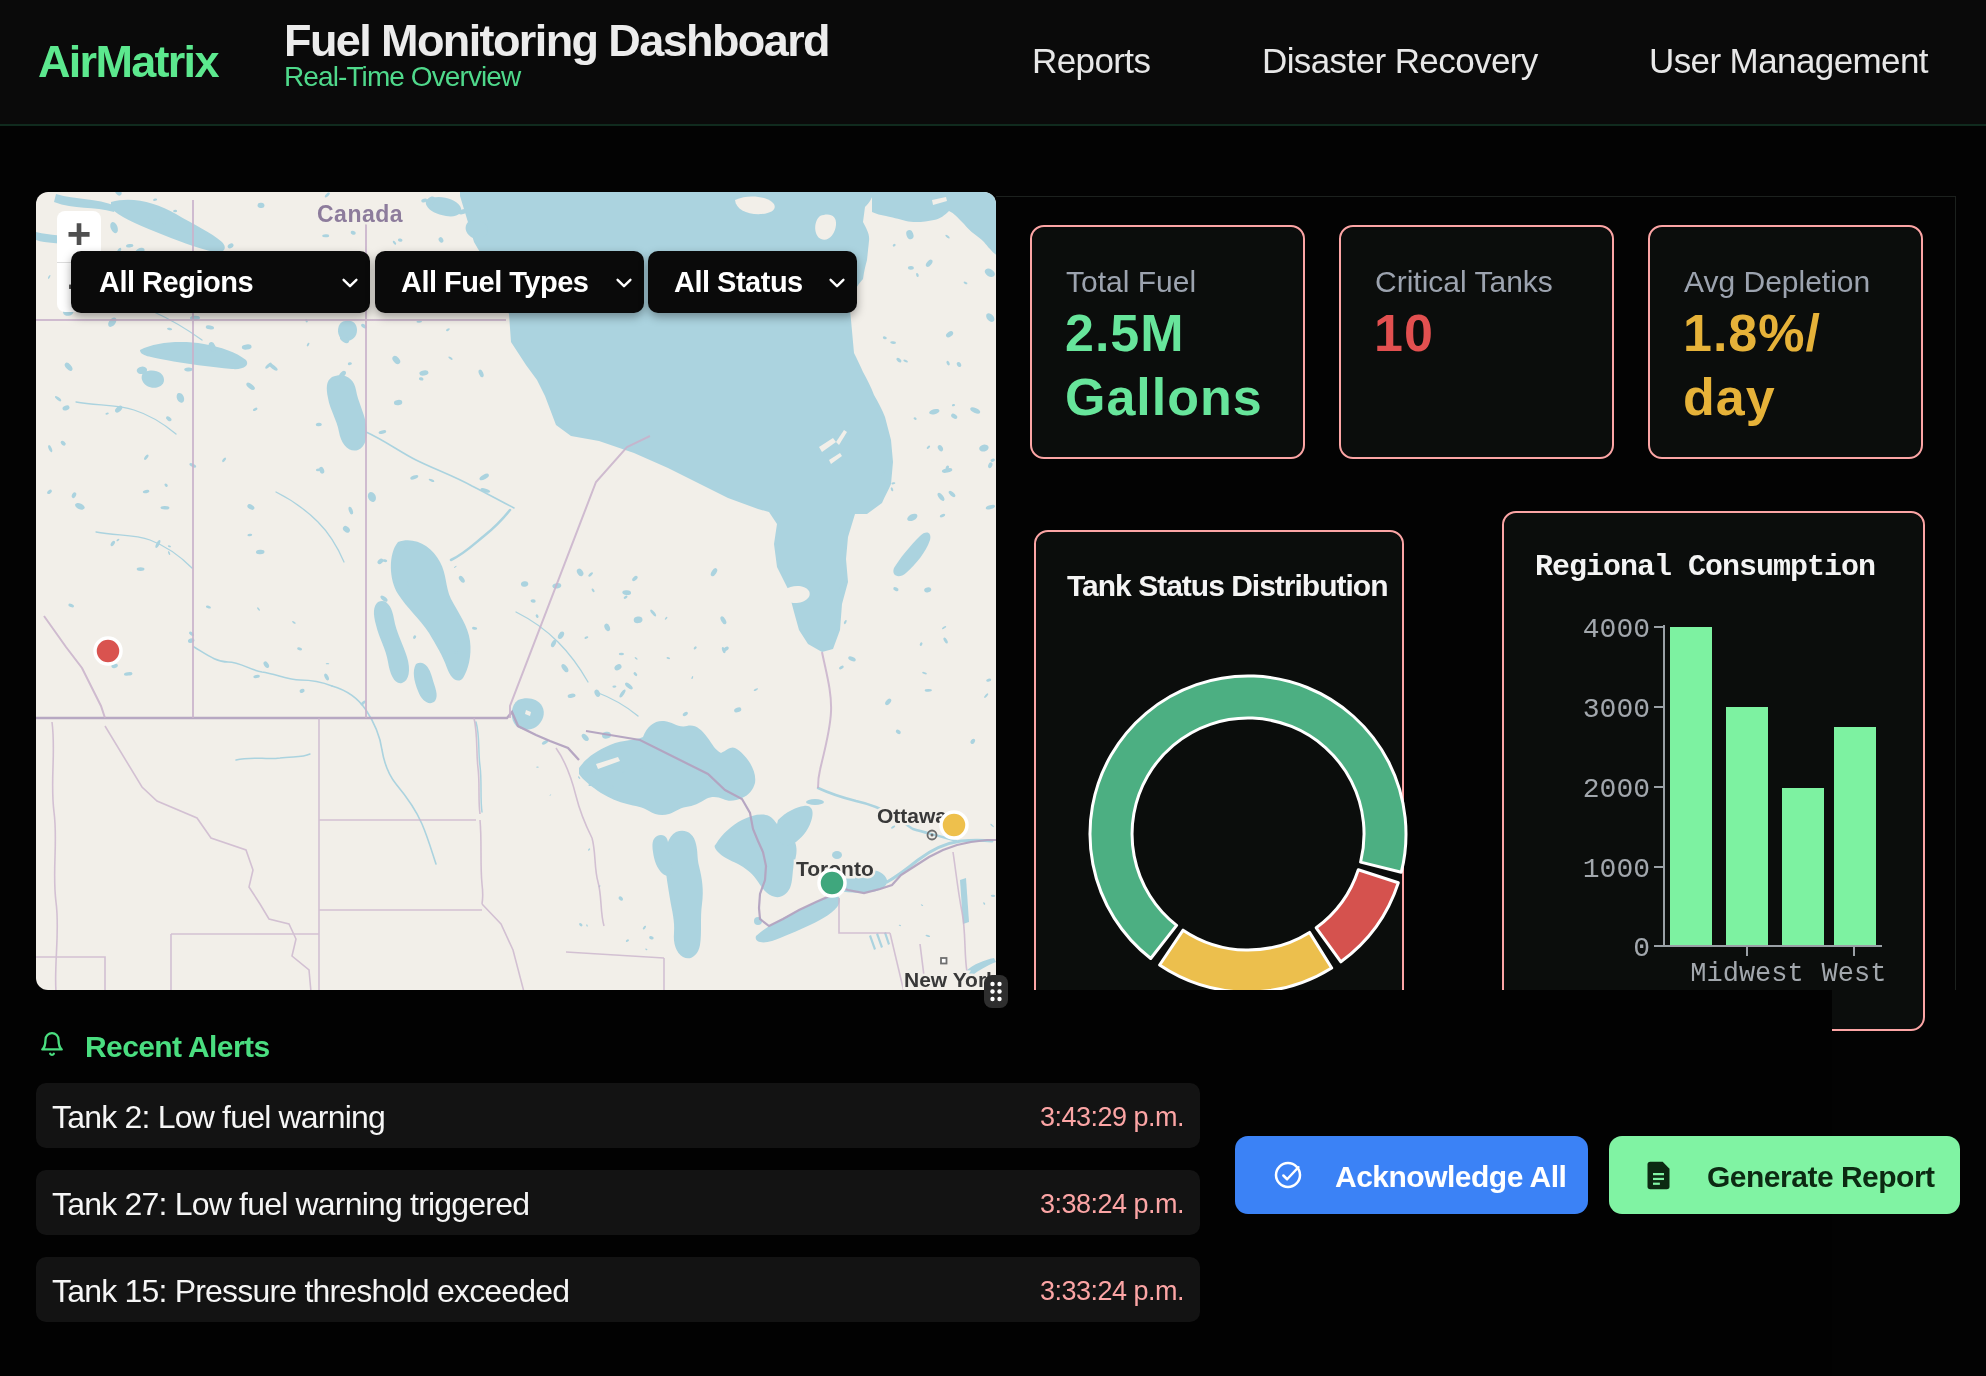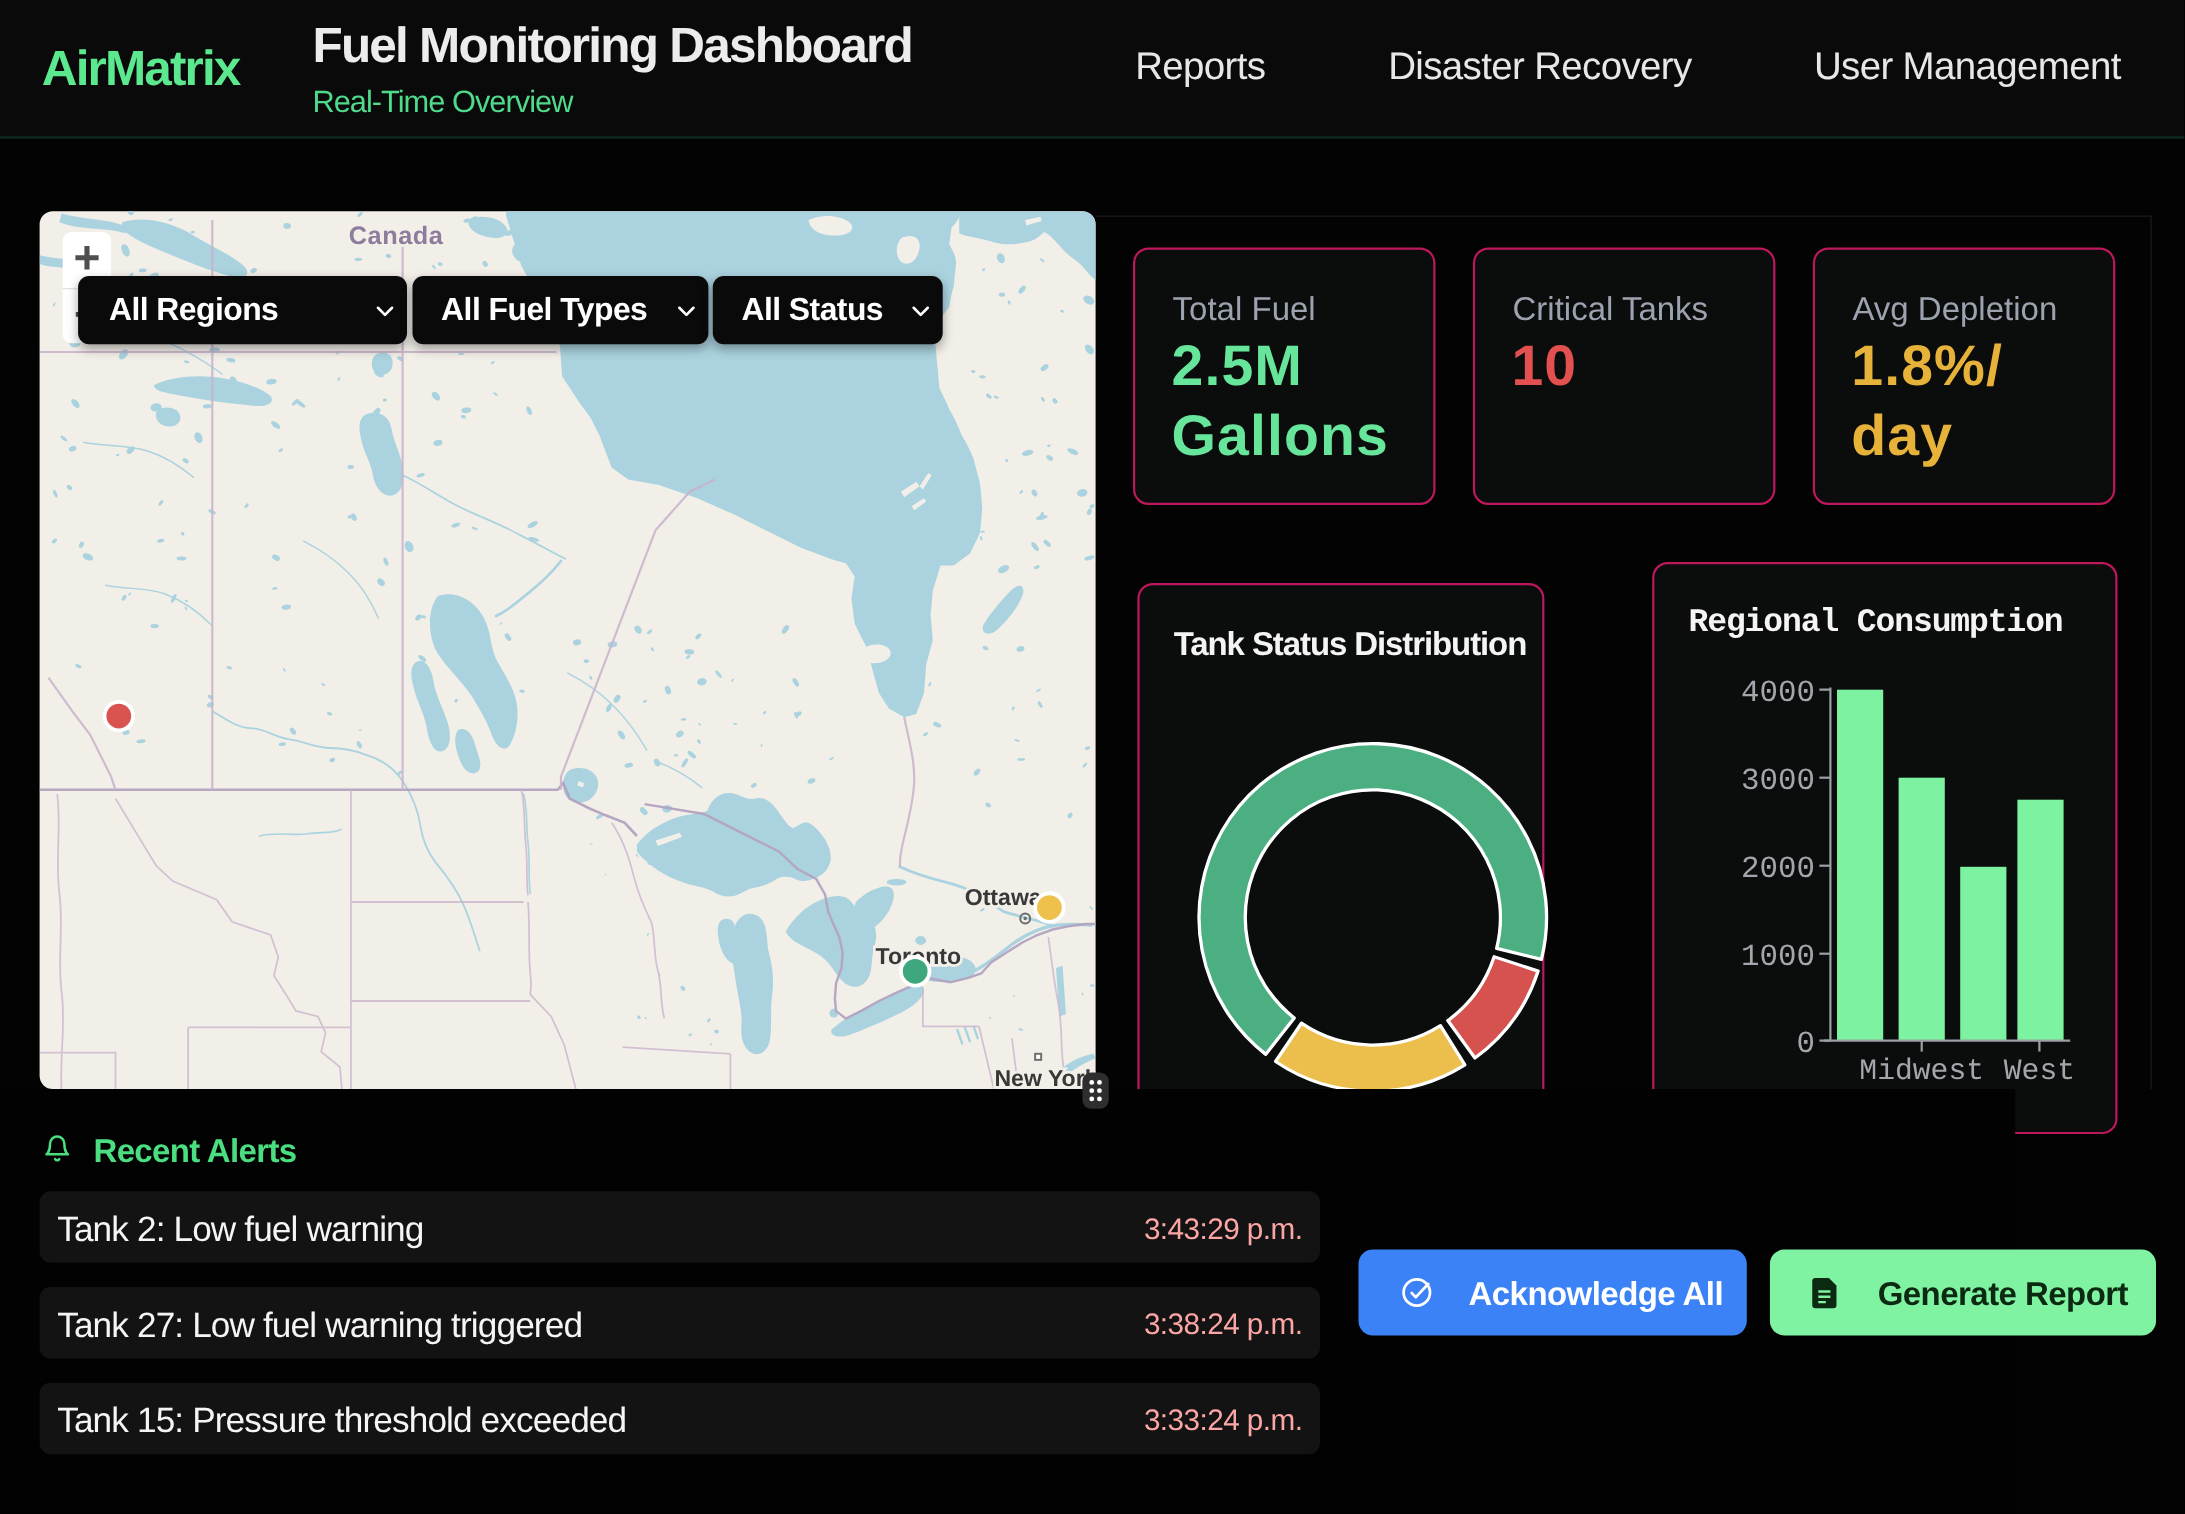--- a/index.html
+++ b/index.html
@@ -6,26 +6,26 @@
   html,body { width:1986px; height:1376px; background:#030303; overflow:hidden;
     font-family:"Liberation Sans", sans-serif; position:relative; -webkit-font-smoothing:antialiased; }
   .abs { position:absolute; }
   
   #header { position:absolute; left:0; top:0; width:1986px; height:126px;
     background:#0a0a0a; border-bottom:2px solid #102b1e; }
   #logo { position:absolute; left:38px; top:36px; font-size:45px; font-weight:bold;
     color:#5ce88e; letter-spacing:-1.7px; }
   #title { position:absolute; left:284px; top:15px; font-size:45px; font-weight:bold;
     color:#ececec; letter-spacing:-1.6px; }
-  #subtitle { position:absolute; left:284px; top:77px; font-size:28px;
+  #subtitle { position:absolute; left:284px; top:61px; font-size:28px;
     color:#4fd98b; letter-spacing:-0.9px; }
   .nav { position:absolute; top:41px; font-size:35px; color:#e7e7e7; font-weight:400;
     letter-spacing:-0.6px; }
   
-  .card { position:absolute; background:#0b0d0c; border:2px solid #be185d; border-radius:14px; }
+  .card { position:absolute; background:#0b0d0c; border:2px solid #fca5a5; border-radius:14px; }
   .statlabel { position:absolute; left:34px; top:38px; font-size:30px; color:#9ca3af; font-weight:500; }
   .statvalue { position:absolute; left:33px; top:74px; font-size:52px; font-weight:bold; line-height:64px; letter-spacing:1px; }
   .ctitle { position:absolute; left:31px; top:37px; font-size:30px; font-weight:bold; color:#f4f4f4; letter-spacing:-1px; }
   
   #map { position:absolute; left:36px; top:192px; width:960px; height:798px;
     border-radius:12px; overflow:hidden; background:#f2efe9; }
   #zoomctl { position:absolute; left:21px; top:19px; width:44px; height:101px;
     background:#fff; border-radius:8px; }
   #zoomctl .plus { position:absolute; left:0; top:0; width:44px; height:50px;
     color:#4f4f4f; font-size:42px; font-weight:600; text-align:center; line-height:46px; }

